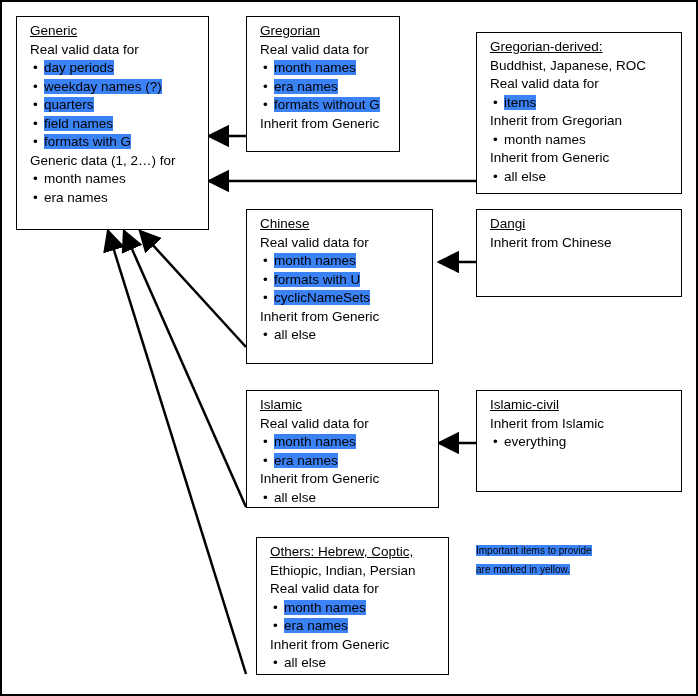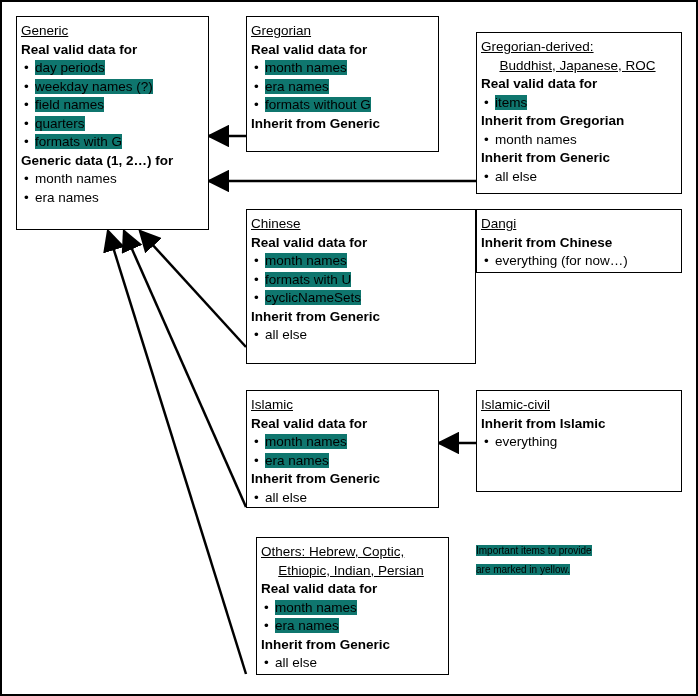--- a/index.html
+++ b/index.html
@@ -15,55 +15,52 @@
     box-sizing: border-box;
     border: 2px solid #000000;
     font-family: "Liberation Sans", sans-serif;
     overflow: hidden;
   }
   .box {
     position: absolute;
     border: 1px solid #000000;
     background: #ffffff;
     box-sizing: border-box;
-    padding: 5px 7px 5px 4px;
+    padding: 5px 7px 5px 13px;
     font-size: 13.5px;
     line-height: 18.5px;
     color: #000000;
   }
   .note {
     position: absolute;
     font-size: 10px;
     line-height: 18.5px;
     color: #000000;
   }
   .hdr {
     text-decoration: underline;
     white-space: nowrap;
   }
   .hdr2 {
-    text-decoration: underline;
-    text-align: center;
   }
   .plain {
     white-space: nowrap;
-    font-weight: bold;
   }
   .li {
     white-space: nowrap;
     padding-left: 2px;
   }
   .li::before {
     content: "\2022";
     display: inline-block;
     width: 11px;
     margin-left: 1px;
   }
   .hl {
-    background: #0f766e;
+    background: #3b82f6;
   }
   svg.arrows {
     position: absolute;
     left: 0;
     top: 0;
     width: 698px;
     height: 696px;
     pointer-events: none;
   }
 </style>
@@ -92,62 +89,61 @@
     <line x1="244" y1="505" x2="122" y2="229" stroke="#000000" stroke-width="2.5" marker-end="url(#ah)"></line>
 
     <line x1="244" y1="672" x2="106" y2="229" stroke="#000000" stroke-width="2.5" marker-end="url(#ah)"></line>
   </svg>
 
   <div class="box" style="left:14px; top:14px; width:193px; height:214px;">
     <div class="hdr">Generic</div>
     <div class="plain">Real valid data for</div>
     <div class="li"><span class="hl">day periods</span></div>
     <div class="li"><span class="hl">weekday names (?)</span></div>
+    <div class="li"><span class="hl">quarters</span></div>
     <div class="li"><span class="hl">field names</span></div>
-    <div class="li"><span class="hl">quarters</span></div>
     <div class="li"><span class="hl">formats with G</span></div>
     <div class="plain">Generic data (1, 2…) for</div>
     <div class="li"><span>month names</span></div>
     <div class="li"><span>era names</span></div>
   </div>
 
-  <div class="box" style="left:244px; top:14px; width:193px; height:136px;">
+  <div class="box" style="left:244px; top:14px; width:154px; height:136px;">
     <div class="hdr">Gregorian</div>
     <div class="plain">Real valid data for</div>
     <div class="li"><span class="hl">month names</span></div>
     <div class="li"><span class="hl">era names</span></div>
     <div class="li"><span class="hl">formats without G</span></div>
     <div class="plain">Inherit from Generic</div>
   </div>
 
   <div class="box" style="left:474px; top:30px; width:206px; height:162px;">
     <div class="hdr">Gregorian-derived:</div>
     <div class="hdr2">Buddhist, Japanese, ROC</div>
     <div class="plain">Real valid data for</div>
     <div class="li"><span class="hl">items</span></div>
     <div class="plain">Inherit from Gregorian</div>
     <div class="li"><span>month names</span></div>
     <div class="plain">Inherit from Generic</div>
     <div class="li"><span>all else</span></div>
   </div>
 
-  <div class="box" style="left:244px; top:207px; width:230px; height:155px;">
+  <div class="box" style="left:244px; top:207px; width:187px; height:155px;">
     <div class="hdr">Chinese</div>
     <div class="plain">Real valid data for</div>
     <div class="li"><span class="hl">month names</span></div>
     <div class="li"><span class="hl">formats with U</span></div>
     <div class="li"><span class="hl">cyclicNameSets</span></div>
     <div class="plain">Inherit from Generic</div>
     <div class="li"><span>all else</span></div>
   </div>
 
-  <div class="box" style="left:474px; top:207px; width:206px; height:64px;">
+  <div class="box" style="left:474px; top:207px; width:206px; height:88px;">
     <div class="hdr">Dangi</div>
     <div class="plain">Inherit from Chinese</div>
-    <div class="li"><span>everything (for now…)</span></div>
   </div>
 
   <div class="box" style="left:244px; top:388px; width:193px; height:118px;">
     <div class="hdr">Islamic</div>
     <div class="plain">Real valid data for</div>
     <div class="li"><span class="hl">month names</span></div>
     <div class="li"><span class="hl">era names</span></div>
     <div class="plain">Inherit from Generic</div>
     <div class="li"><span>all else</span></div>
   </div>

